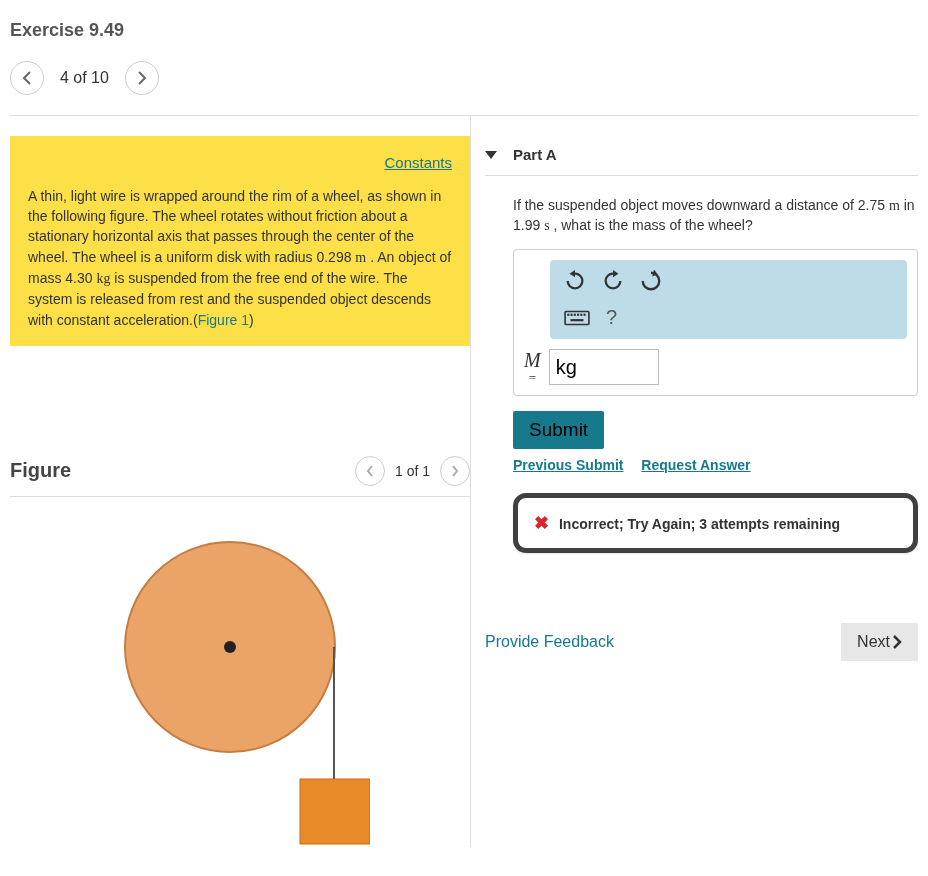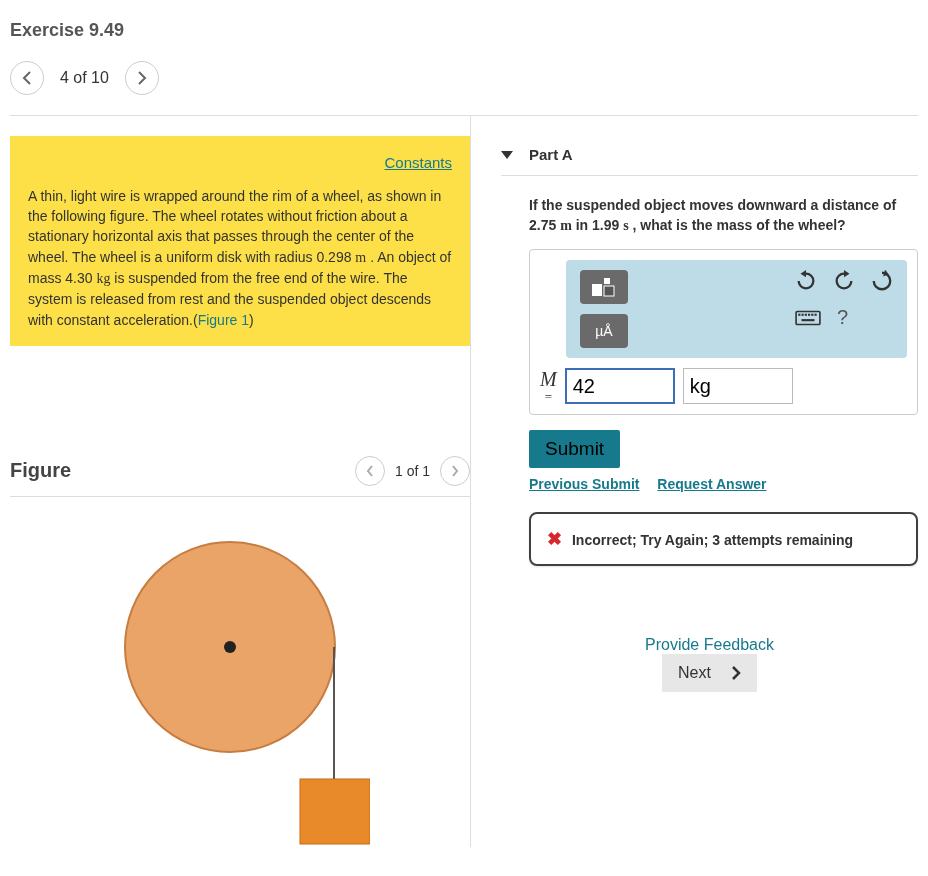--- a/index.html
+++ b/index.html
@@ -35,21 +35,21 @@
   .nav-label {
     display: inline-block;
     vertical-align: middle;
     margin: 0 12px;
     font-size: 16px;
     color: #333;
   }
   .hr { border-top: 1px solid #ddd; margin: 10px 0 0 0; }
   .columns { display: flex; }
   .col-left { width: 460px; padding-right: 0; }
-  .col-right { flex: 1; border-left: 1px solid #ddd; padding-left: 30px; padding-top: 30px; }
+  .col-right { flex: 1; border-left: 1px solid #ddd; padding-left: 14px; padding-top: 30px; }
   .problem-box {
     background: #fde047;
     padding: 16px 18px;
     margin-top: 20px;
     line-height: 1.45;
     color: #333;
   }
   .constants-link {
     text-align: right;
     color: #177a8c;
@@ -85,21 +85,21 @@
     cursor: pointer;
   }
   .part-header .caret {
     width: 0; height: 0;
     border-left: 6px solid transparent;
     border-right: 6px solid transparent;
     border-top: 8px solid #333;
   }
   .part-title { font-weight: bold; font-size: 15px; }
   .part-body { padding: 20px 0 0 28px; }
-  .question-text { line-height: 1.4; margin-bottom: 14px; font-weight: bold; }
+  .question-text { line-height: 1.4; margin-bottom: 14px; }
   .instruct { font-weight: bold; margin-bottom: 14px; }
   .answer-box {
     border: 1px solid #ccc;
     border-radius: 4px;
     padding: 10px;
     margin-bottom: 15px;
   }
   .toolbar {
     background: #bedbe8;
     border-radius: 4px;
@@ -146,43 +146,42 @@
     color: #000000;
     border: none;
     padding: 8px 16px;
     font-size: 19px;
     cursor: pointer;
     border-radius: 2px;
   }
   .link-row { margin-top: 8px; }
   .link-a { color: #177a8c; text-decoration: underline; margin-right: 14px; cursor: pointer; font-weight: bold; font-size: 14px;}
   .feedback-box {
-    border: 2px solid #404040;
-    border-radius: 8px;
+    border: 5px solid #404040;
+    border-radius: 13px;
     padding: 14px 16px;
     margin-top: 20px;
     box-shadow: 0 1px 2px rgba(0,0,0,0.1);
   }
   .x-icon { color: #d9262c; font-weight: bold; font-size: 18px; margin-right: 6px; }
   .provide-row {
     display: flex;
     justify-content: space-between;
     align-items: center;
     margin-top: 70px;
-    flex-direction: column;
   }
   .provide-link { color: #177a8c; font-size: 16px; cursor: pointer; }
   .next-btn {
     background: #e7e7e7;
     border: none;
     padding: 10px 16px;
     font-size: 16px;
     color: #333;
     cursor: pointer;
-    display: flex; align-items: center; gap: 20px;
+    display: flex; align-items: center; gap: 2px;
   }
 </style>
 </head>
 <body>
 
 <div class="exercise-title">Exercise 9.49</div>
 
 <div class="nav-row">
   <span class="nav-btn">
     <svg width="10" height="14">
@@ -239,32 +238,20 @@
       <span class="part-title">Part A</span>
     </div>
 
     <div class="part-body">
       <div class="question-text">
         <span>If the suspended object moves downward a distance of 2.75 </span><span class="serif">m</span><span> in 1.99 </span><span class="serif">s</span><span> , what is the mass of the wheel?</span>
       </div>
 
       <div class="answer-box">
         <div class="toolbar">
-          <div class="tool-left">
-            <div class="tool-btn">
-              <svg width="26" height="20">
-                <rect x="1" y="7" width="10" height="12" fill="#fff"></rect>
-                <rect x="13" y="1" width="6" height="6" fill="#fff"></rect>
-                <rect x="13" y="9" width="10" height="10" fill="#555" stroke="#fff"></rect>
-              </svg>
-            </div>
-            <div class="tool-btn">
-              <span>µÅ</span>
-            </div>
-          </div>
           <div class="tool-right">
             <div class="tool-row">
               <svg class="round-icon" viewBox="0 0 24 24">
                   <path d="M12 4 A8 8 0 1 1 4 12" stroke="#333" stroke-width="2.5" fill="none"></path>
                   <path d="M12 0 L12 8 L6 4 Z" fill="#333"></path>
                 </svg>
               <svg class="round-icon" viewBox="0 0 24 24">
                   <path d="M12 4 A8 8 0 1 0 20 12" stroke="#333" stroke-width="2.5" fill="none"></path>
                   <path d="M12 0 L12 8 L18 4 Z" fill="#333"></path>
                 </svg>
@@ -286,21 +273,20 @@
                 </svg>
               <span style="font-size:20px;color:#555;cursor:pointer">?</span>
             </div>
           </div>
         </div>
         <div class="answer-row">
           <div class="mlabel">
             <div>M</div>
             <div class="eq">=</div>
           </div>
-          <input class="value-input" value="42" style="">
           <input class="unit-input" value="kg" style="">
         </div>
       </div>
 
       <button class="submit-btn">Submit</button>
       <div class="link-row">
         <span class="link-a">Previous Submit</span>
         <span class="link-a">Request Answer</span>
       </div>
 

